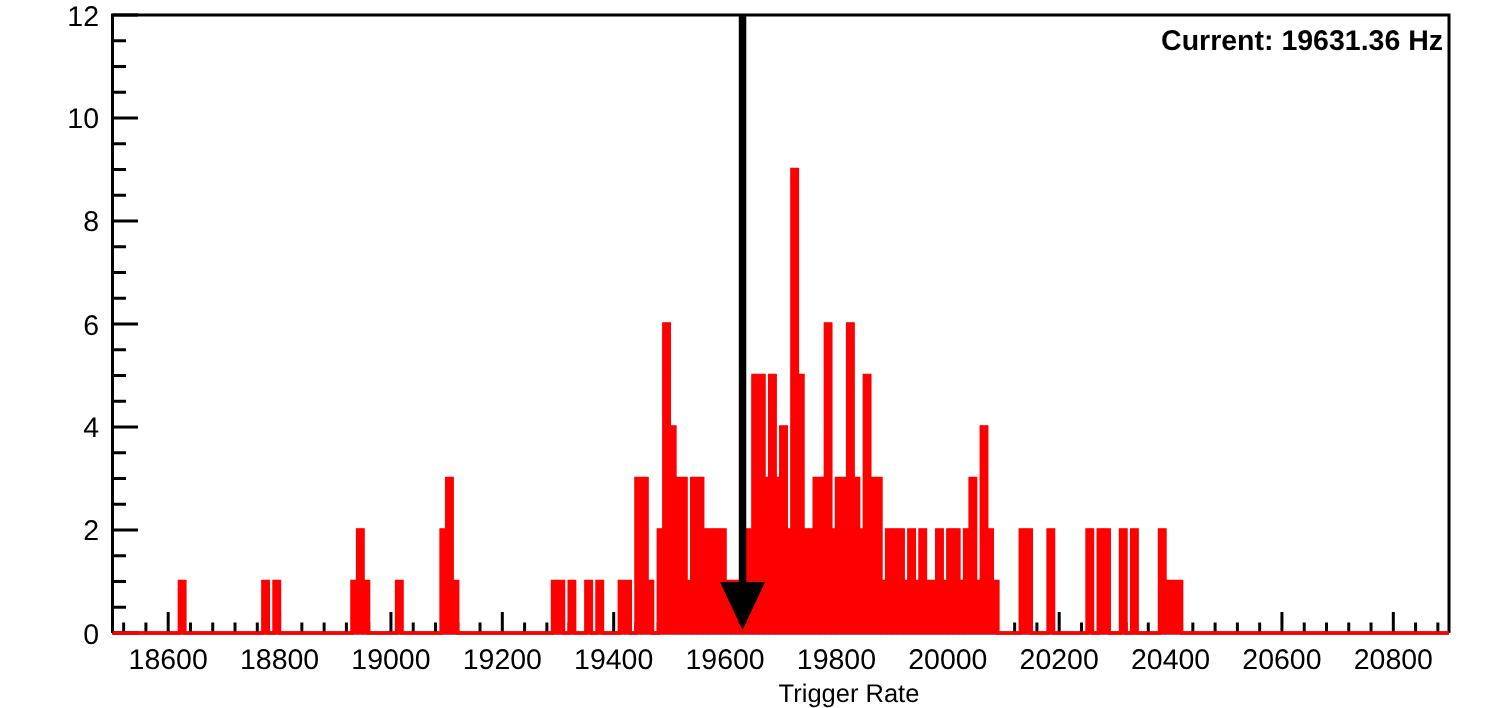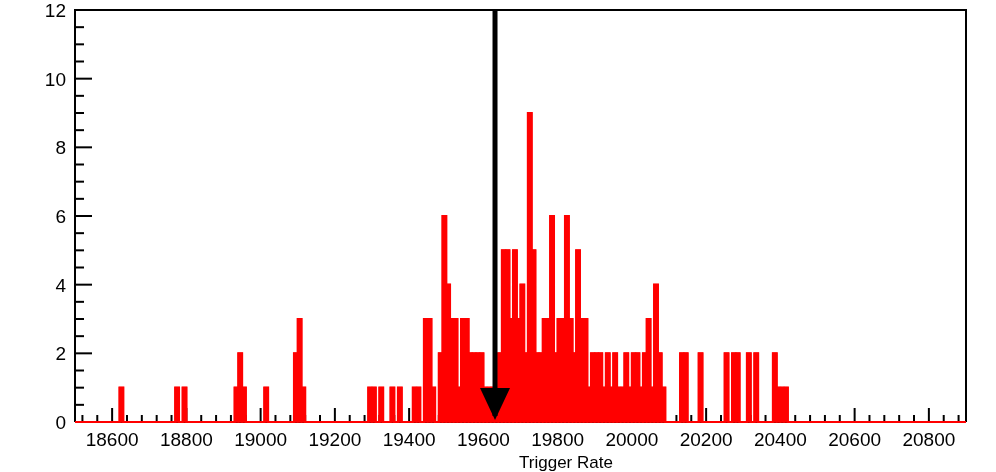--- a/index.html
+++ b/index.html
@@ -222,13 +222,14 @@
         <rect x="780.375" y="387.6666666666667" width="3.7124999999999773" height="34.333333333333314" fill="#ff0000" stroke="#ff0000" stroke-width="1.6"></rect>
         <rect x="784.0875" y="387.6666666666667" width="3.712500000000091" height="34.333333333333314" fill="#ff0000" stroke="#ff0000" stroke-width="1.6"></rect>
         <path d="M 75 422 L 119.55000000000001 422 L 119.55000000000001 387.6666666666667 L 123.2625 387.6666666666667 L 123.2625 422 L 175.2375 422 L 175.2375 387.6666666666667 L 178.95 387.6666666666667 L 178.95 422 L 182.6625 422 L 182.6625 387.6666666666667 L 186.375 387.6666666666667 L 186.375 422 L 234.6375 422 L 234.6375 387.6666666666667 L 238.35 387.6666666666667 L 238.35 422 L 238.35 353.33333333333337 L 242.0625 353.33333333333337 L 242.0625 422 L 242.0625 387.6666666666667 L 245.775 387.6666666666667 L 245.775 422 L 264.3375 422 L 264.3375 387.6666666666667 L 268.05 387.6666666666667 L 268.05 422 L 294.0375 422 L 294.0375 353.33333333333337 L 297.75 353.33333333333337 L 297.75 422 L 297.75 319 L 301.4625 319 L 301.4625 422 L 301.4625 387.6666666666667 L 305.175 387.6666666666667 L 305.175 422 L 368.2875 422 L 368.2875 387.6666666666667 L 372 387.6666666666667 L 372 422 L 372 387.6666666666667 L 375.71250000000003 387.6666666666667 L 375.71250000000003 422 L 379.425 422 L 379.425 387.6666666666667 L 383.1375 387.6666666666667 L 383.1375 422 L 390.5625 422 L 390.5625 387.6666666666667 L 394.275 387.6666666666667 L 394.275 422 L 397.9875 422 L 397.9875 387.6666666666667 L 401.7 387.6666666666667 L 401.7 422 L 412.8375 422 L 412.8375 387.6666666666667 L 416.55 387.6666666666667 L 416.55 422 L 416.55 387.6666666666667 L 420.2625 387.6666666666667 L 420.2625 422 L 423.975 422 L 423.975 319 L 427.6875 319 L 427.6875 422 L 427.6875 319 L 431.40000000000003 319 L 431.40000000000003 422 L 431.40000000000003 387.6666666666667 L 435.1125 387.6666666666667 L 435.1125 422 L 438.825 422 L 438.825 353.33333333333337 L 442.53749999999997 353.33333333333337 L 442.53749999999997 422 L 442.53749999999997 216 L 446.25 216 L 446.25 422 L 446.25 284.6666666666667 L 449.9625 284.6666666666667 L 449.9625 422 L 449.9625 319 L 453.675 319 L 453.675 422 L 453.675 319 L 457.3875 319 L 457.3875 422 L 457.3875 387.6666666666667 L 461.1 387.6666666666667 L 461.1 422 L 461.1 319 L 464.8125 319 L 464.8125 422 L 464.8125 319 L 468.525 319 L 468.525 422 L 468.525 353.33333333333337 L 472.2375 353.33333333333337 L 472.2375 422 L 472.2375 353.33333333333337 L 475.95 353.33333333333337 L 475.95 422 L 475.95 353.33333333333337 L 479.6625 353.33333333333337 L 479.6625 422 L 479.6625 353.33333333333337 L 483.375 353.33333333333337 L 483.375 422 L 483.375 387.6666666666667 L 487.08750000000003 387.6666666666667 L 487.08750000000003 422 L 487.08750000000003 387.6666666666667 L 490.8 387.6666666666667 L 490.8 422 L 490.8 387.6666666666667 L 494.5125 387.6666666666667 L 494.5125 422 L 494.5125 387.6666666666667 L 498.22499999999997 387.6666666666667 L 498.22499999999997 422 L 498.22499999999997 353.33333333333337 L 501.9375 353.33333333333337 L 501.9375 422 L 501.9375 250.33333333333331 L 505.65 250.33333333333331 L 505.65 422 L 505.65 250.33333333333331 L 509.3625 250.33333333333331 L 509.3625 422 L 509.3625 319 L 513.075 319 L 513.075 422 L 513.075 250.33333333333331 L 516.7875 250.33333333333331 L 516.7875 422 L 516.7875 319 L 520.5 319 L 520.5 422 L 520.5 284.6666666666667 L 524.2125 284.6666666666667 L 524.2125 422 L 524.2125 353.33333333333337 L 527.925 353.33333333333337 L 527.925 422 L 527.925 113 L 531.6375 113 L 531.6375 422 L 531.6375 250.33333333333331 L 535.35 250.33333333333331 L 535.35 422 L 535.35 353.33333333333337 L 539.0625 353.33333333333337 L 539.0625 422 L 539.0625 353.33333333333337 L 542.7750000000001 353.33333333333337 L 542.7750000000001 422 L 542.7750000000001 319 L 546.4875 319 L 546.4875 422 L 546.4875 319 L 550.2 319 L 550.2 422 L 550.2 216 L 553.9124999999999 216 L 553.9124999999999 422 L 553.9124999999999 353.33333333333337 L 557.625 353.33333333333337 L 557.625 422 L 557.625 319 L 561.3375 319 L 561.3375 422 L 561.3375 319 L 565.05 319 L 565.05 422 L 565.05 216 L 568.7625 216 L 568.7625 422 L 568.7625 319 L 572.475 319 L 572.475 422 L 572.475 353.33333333333337 L 576.1875 353.33333333333337 L 576.1875 422 L 576.1875 250.33333333333331 L 579.9 250.33333333333331 L 579.9 422 L 579.9 319 L 583.6125 319 L 583.6125 422 L 583.6125 319 L 587.3249999999999 319 L 587.3249999999999 422 L 587.3249999999999 387.6666666666667 L 591.0375 387.6666666666667 L 591.0375 422 L 591.0375 353.33333333333337 L 594.75 353.33333333333337 L 594.75 422 L 594.75 353.33333333333337 L 598.4625 353.33333333333337 L 598.4625 422 L 598.4625 353.33333333333337 L 602.175 353.33333333333337 L 602.175 422 L 602.175 387.6666666666667 L 605.8875 387.6666666666667 L 605.8875 422 L 605.8875 353.33333333333337 L 609.6 353.33333333333337 L 609.6 422 L 609.6 387.6666666666667 L 613.3125 387.6666666666667 L 613.3125 422 L 613.3125 353.33333333333337 L 617.025 353.33333333333337 L 617.025 422 L 617.025 387.6666666666667 L 620.7375000000001 387.6666666666667 L 620.7375000000001 422 L 620.7375000000001 387.6666666666667 L 624.45 387.6666666666667 L 624.45 422 L 624.45 353.33333333333337 L 628.1625 353.33333333333337 L 628.1625 422 L 628.1625 387.6666666666667 L 631.875 387.6666666666667 L 631.875 422 L 631.875 353.33333333333337 L 635.5875 353.33333333333337 L 635.5875 422 L 635.5875 353.33333333333337 L 639.3 353.33333333333337 L 639.3 422 L 639.3 387.6666666666667 L 643.0124999999999 387.6666666666667 L 643.0124999999999 422 L 643.0124999999999 353.33333333333337 L 646.725 353.33333333333337 L 646.725 422 L 646.725 319 L 650.4375 319 L 650.4375 422 L 650.4375 387.6666666666667 L 654.15 387.6666666666667 L 654.15 422 L 654.15 284.6666666666667 L 657.8625 284.6666666666667 L 657.8625 422 L 657.8625 353.33333333333337 L 661.575 353.33333333333337 L 661.575 422 L 661.575 387.6666666666667 L 665.2875 387.6666666666667 L 665.2875 422 L 680.1375 422 L 680.1375 353.33333333333337 L 683.85 353.33333333333337 L 683.85 422 L 683.85 353.33333333333337 L 687.5625 353.33333333333337 L 687.5625 422 L 698.6999999999999 422 L 698.6999999999999 353.33333333333337 L 702.4125 353.33333333333337 L 702.4125 422 L 724.6875 422 L 724.6875 353.33333333333337 L 728.4 353.33333333333337 L 728.4 422 L 732.1125000000001 422 L 732.1125000000001 353.33333333333337 L 735.825 353.33333333333337 L 735.825 422 L 735.825 353.33333333333337 L 739.5375 353.33333333333337 L 739.5375 422 L 746.9625 422 L 746.9625 353.33333333333337 L 750.675 353.33333333333337 L 750.675 422 L 754.3874999999999 422 L 754.3874999999999 353.33333333333337 L 758.1 353.33333333333337 L 758.1 422 L 772.95 422 L 772.95 353.33333333333337 L 776.6625 353.33333333333337 L 776.6625 422 L 776.6625 387.6666666666667 L 780.375 387.6666666666667 L 780.375 422 L 780.375 387.6666666666667 L 784.0875 387.6666666666667 L 784.0875 422 L 784.0875 387.6666666666667 L 787.8000000000001 387.6666666666667 L 787.8000000000001 422 L 966 422" fill="none" stroke="#ff0000" stroke-width="2.2" stroke-linejoin="miter"></path>
       </g>
       <g>
         <line x1="495.01740000000024" y1="10" x2="495.01740000000024" y2="416" stroke="#000000" stroke-width="5"></line>
         <path d="M 480.01740000000024 388 L 510.01740000000024 388 L 495.01740000000024 420 Z" fill="#000000"></path>
       </g>
     </svg>
 
+  <div class="cur-label">Current: 19631.36 Hz</div>
 </div>
 
 </body></html>

